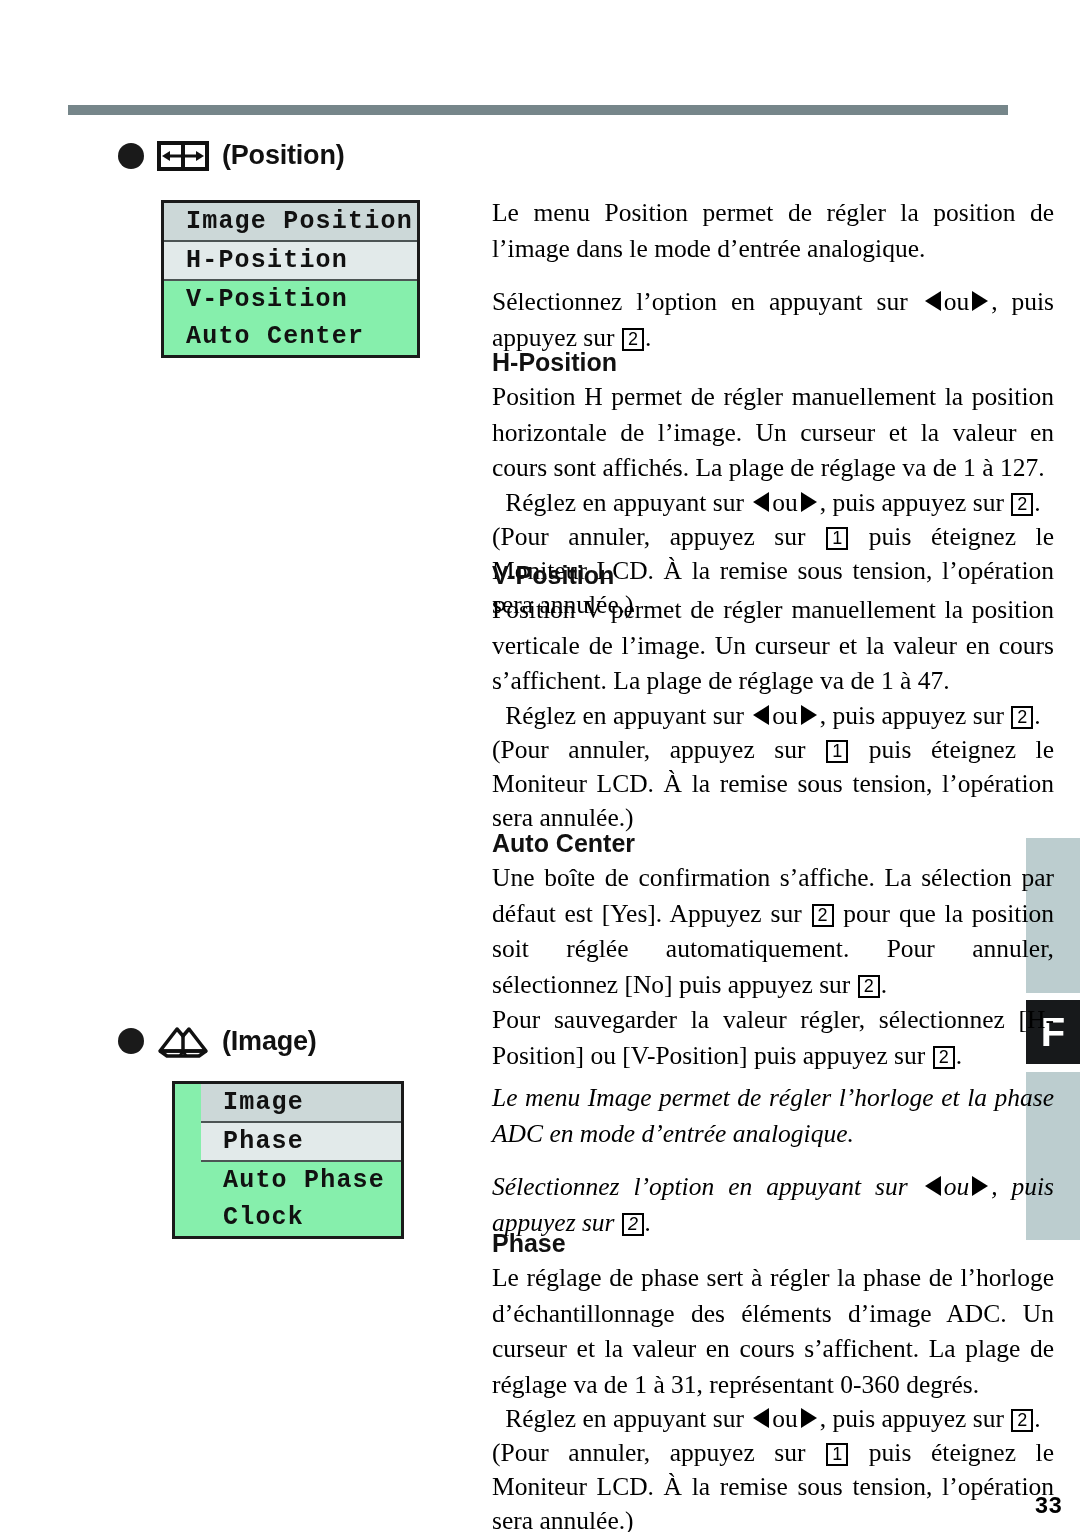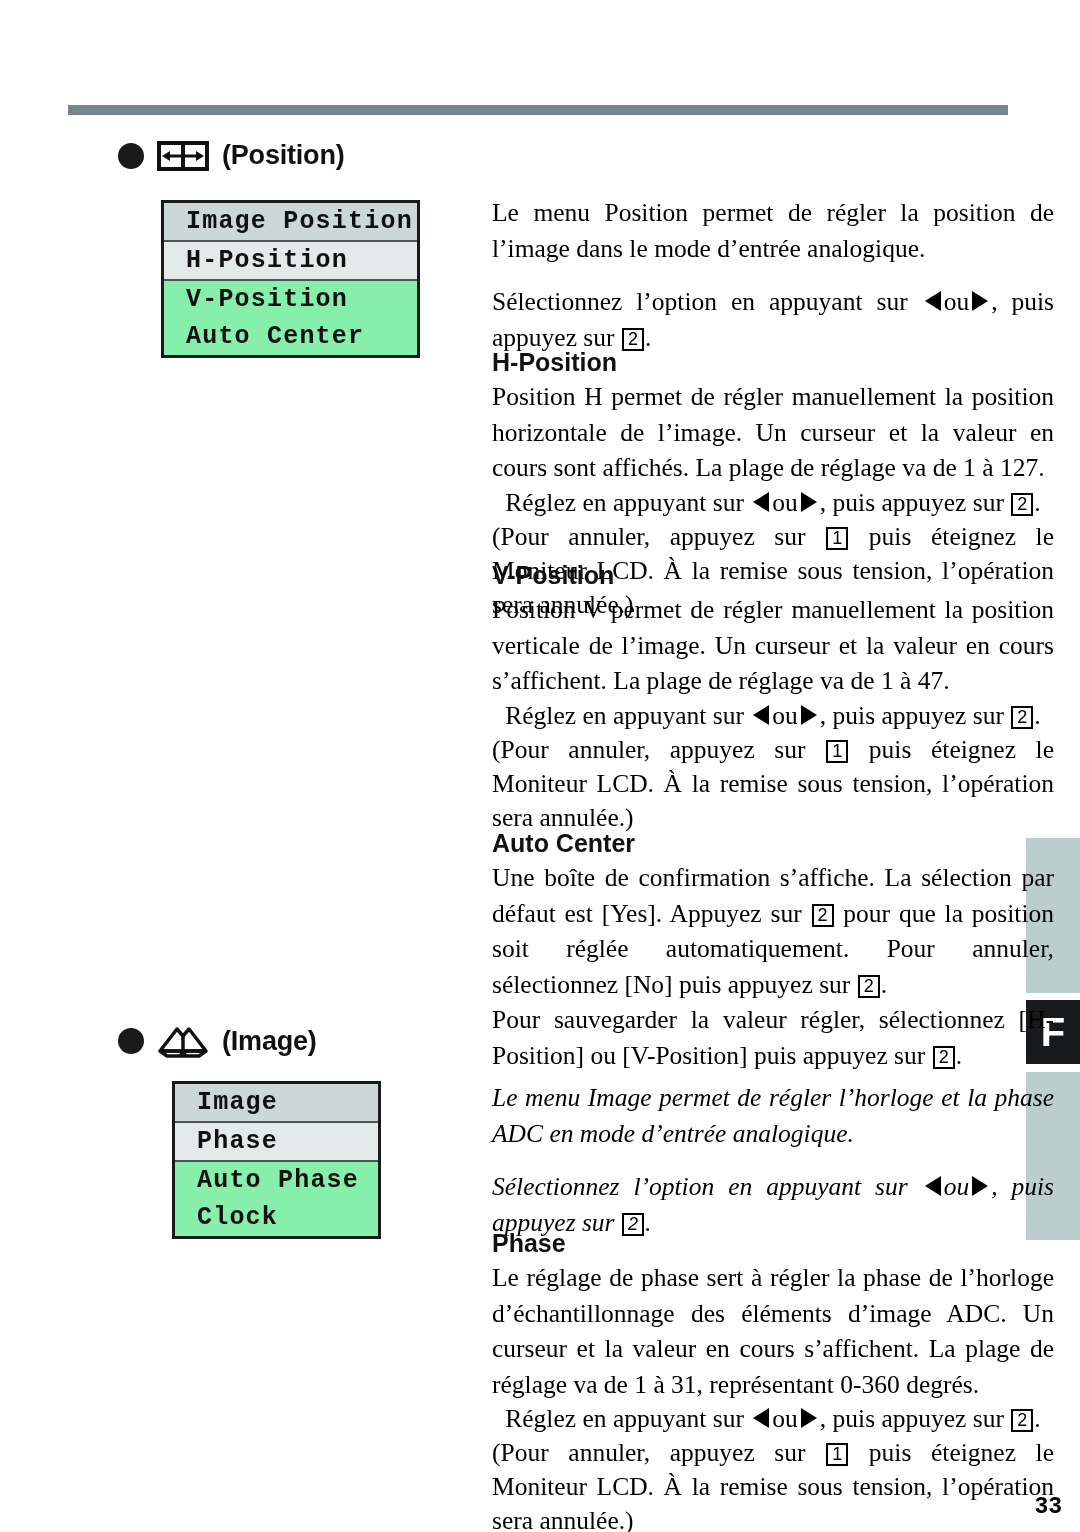--- a/index.html
+++ b/index.html
@@ -199,21 +199,21 @@
       <line x1="3" y1="27" x2="49" y2="27" stroke="#111" stroke-width="3.5"></line>
       <line x1="26" y1="27" x2="26" y2="12" stroke="#111" stroke-width="3.5"></line>
       <path d="M3 27 L10 32 L42 32 L49 27" fill="none" stroke="#111" stroke-width="3.5" stroke-linejoin="round"></path>
       <line x1="23" y1="32" x2="26" y2="27" stroke="#111" stroke-width="3"></line>
       <line x1="29" y1="32" x2="26" y2="27" stroke="#111" stroke-width="3"></line>
     </svg>
   </span>
   <span class="head-label">(Image)</span>
 </div>
 
-<div class="osd-box" style="left:172px; top:1081px; width:209px;">
+<div class="osd-box" style="left:172px; top:1081px; width:232px;padding-left:26px;">
   <div class="osd-row title">Image</div>
   <div class="osd-row sel">Phase</div>
   <div class="osd-row">Auto Phase</div>
   <div class="osd-row">Clock</div>
 </div>
 
 <div class="tab" style="top:838px; height:155px;"></div>
 <div class="tab active" style="top:1000px; height:64px;">F</div>
 <div class="tab" style="top:1072px; height:168px;"></div>
 

